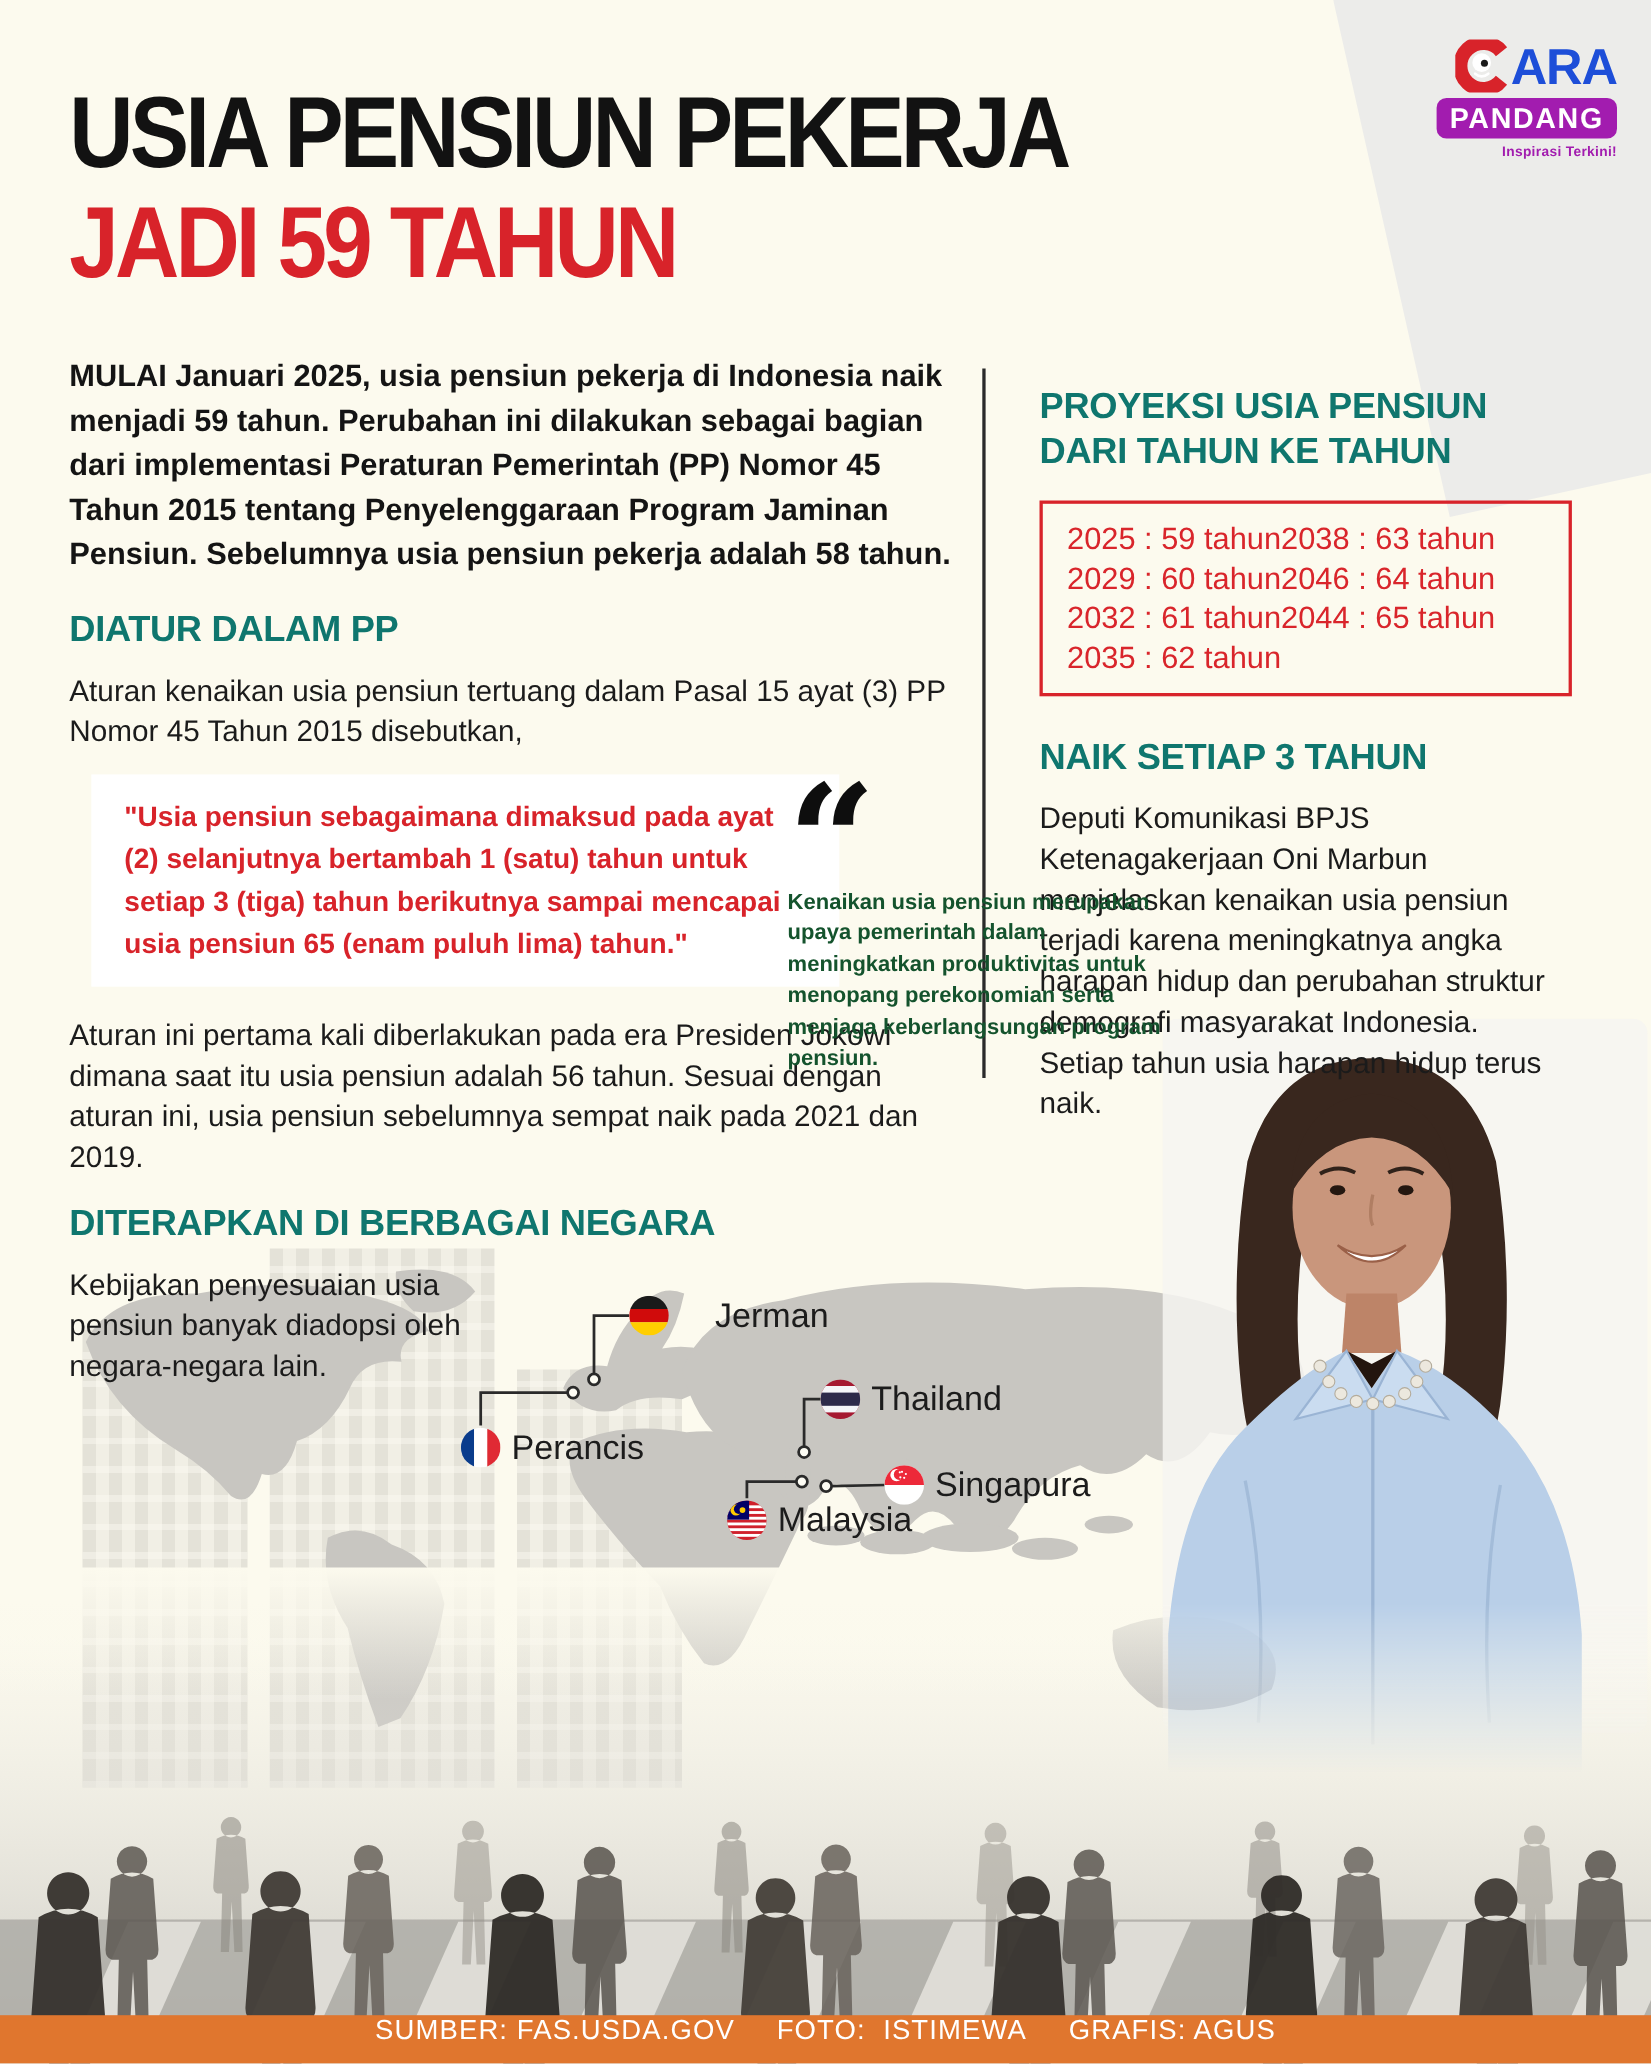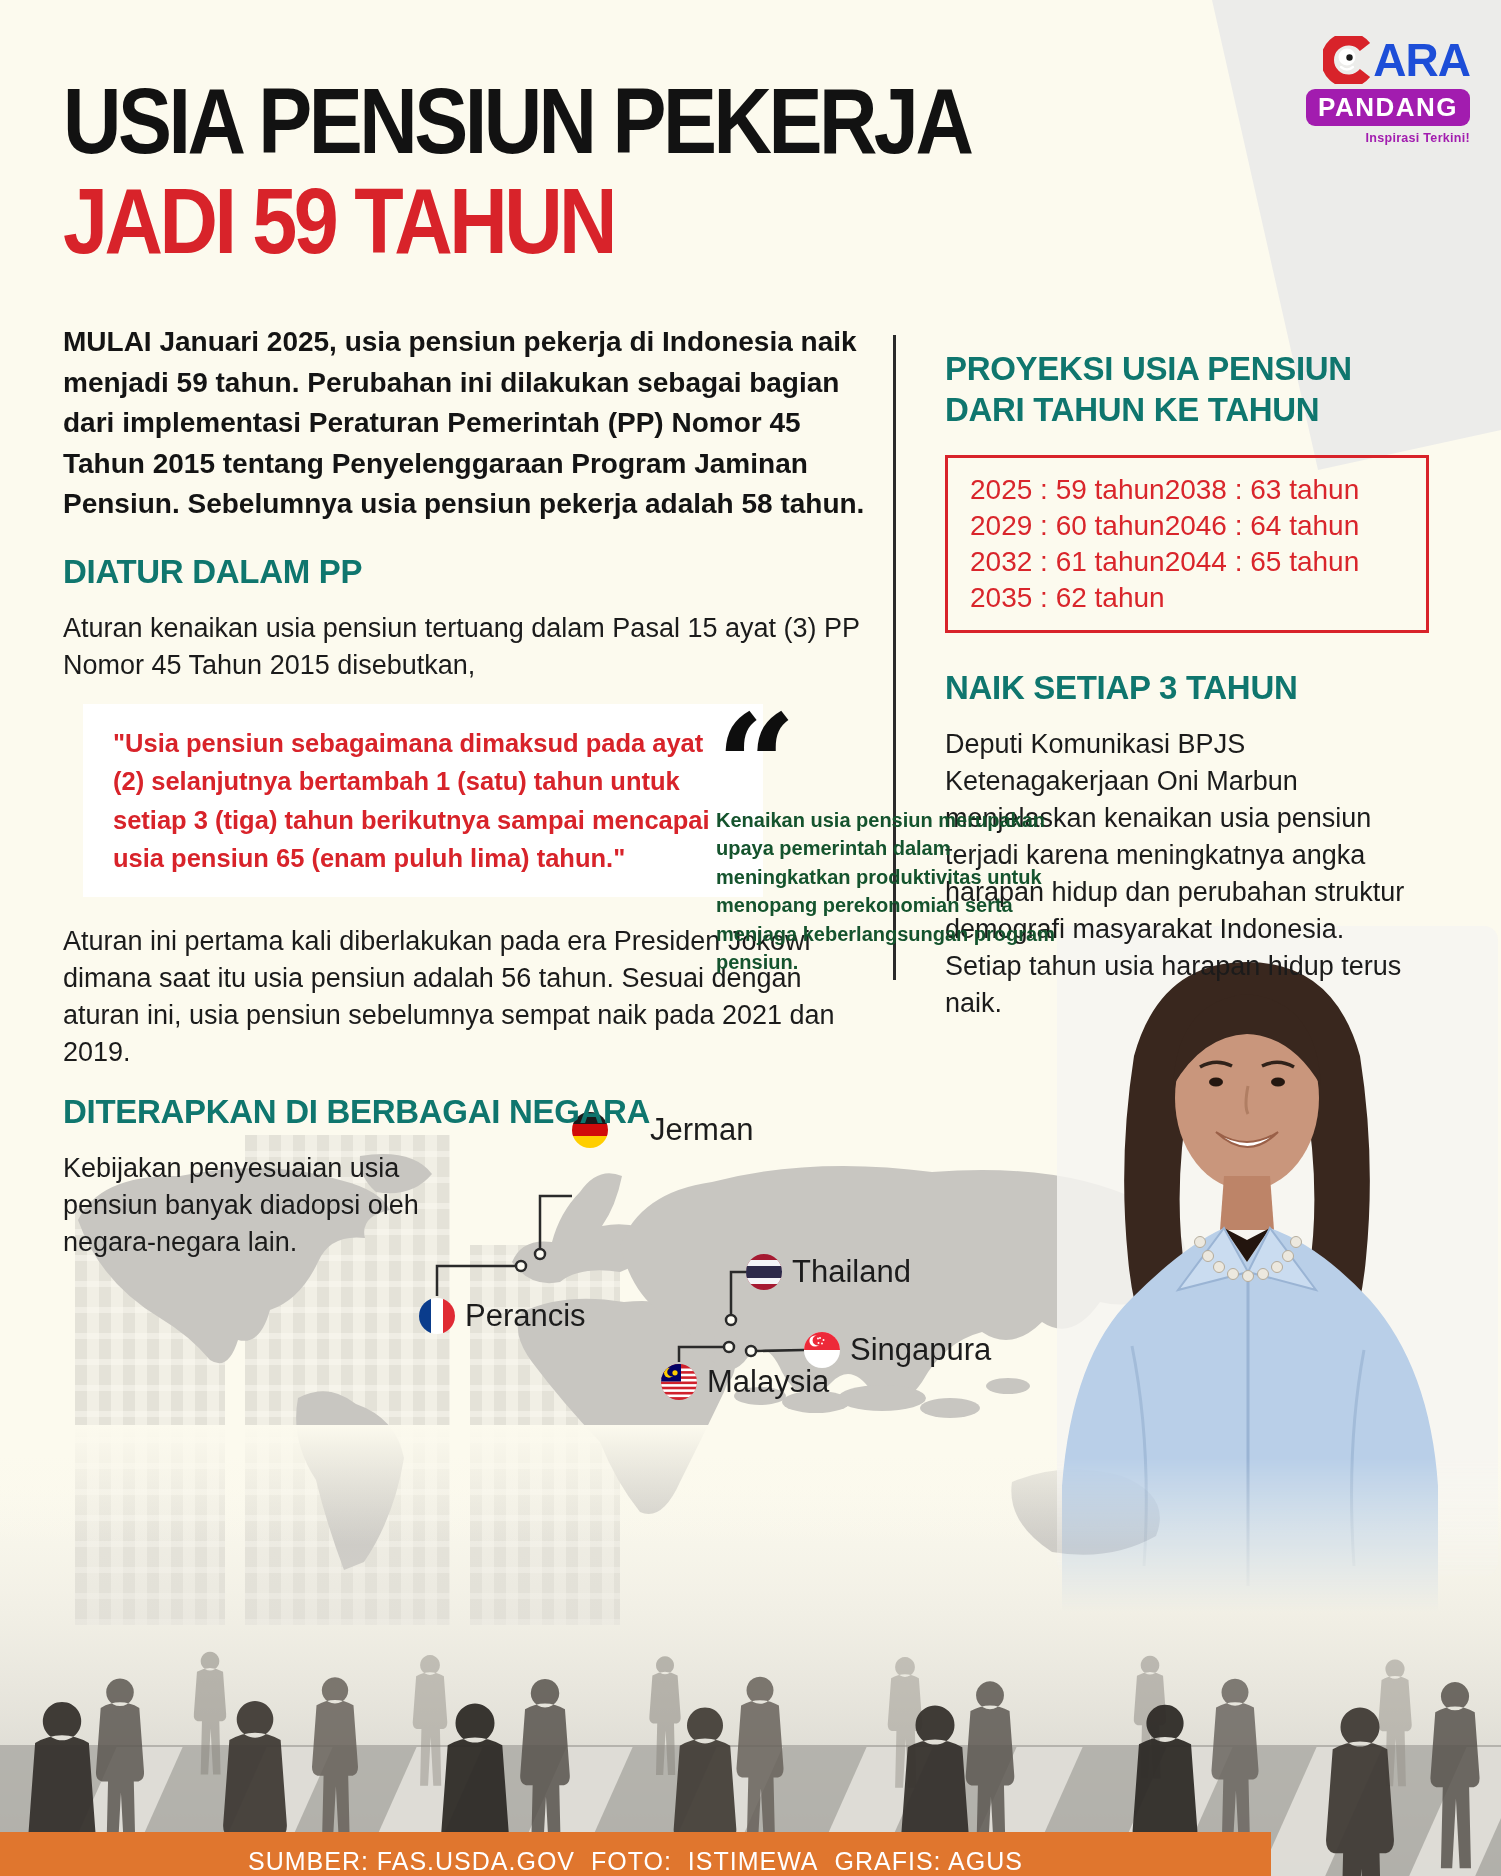--- a/index.html
+++ b/index.html
@@ -60,22 +60,22 @@
   .marker .lbl{font-size:31px;color:#1c1c1c;white-space:nowrap;}
   
   .crowd{left:0;top:1425px;z-index:3;}
   .crowdfade{left:0;top:1425px;width:1501px;height:120px;z-index:3;
     background:linear-gradient(180deg,#fcfaee 0%,rgba(252,250,238,0) 100%);}
   
   .woman{left:1002px;top:926px;z-index:4;
     -webkit-mask-image:linear-gradient(180deg,#000 76%,transparent 98%);
     mask-image:linear-gradient(180deg,#000 76%,transparent 98%);}
   
-  .footer{left:0;top:1832px;width:1271px;height:44px;background:#e0762e;z-index:8;
-    display:flex;align-items:flex-end;justify-content:center;gap:16px;}
+  .footer{left:0;top:1832px;width:1501px;height:44px;background:#e0762e;z-index:8;
+    display:flex;align-items:flex-start;justify-content:center;gap:38px;}
   .footer span{color:#ffffff;font-size:25px;letter-spacing:1px;white-space:pre;}
 </style>
 </head>
 <body>
 
 <div class="abs wedge"></div>
 
 <div class="abs logo">
   <div class="logo-row">
     <span style="display:inline-block;line-height:0;">
@@ -129,21 +129,21 @@
   </g>
   <g fill="#fdfcf4" stroke="#2a2a2a" stroke-width="2.5">
     <circle cx="480" cy="104" r="5"></circle>
     <circle cx="461" cy="116" r="5"></circle>
     <circle cx="671" cy="170" r="5"></circle>
     <circle cx="691" cy="201" r="5"></circle>
     <circle cx="669" cy="197" r="5"></circle>
   </g>
 </svg>
 
-<div class="marker" style="left:572px;top:1112px;gap:42px;">
+<div class="marker" style="left:572px;top:1178px;gap:42px;">
   <span style="line-height:0;">
     <svg width="36" height="36" viewBox="0 0 36 36">
         <clipPath id="cg">
           <circle cx="18" cy="18" r="18"></circle>
         </clipPath>
     <g clip-path="url(#cg)">
           <rect width="36" height="12" fill="#1a1a1a"></rect>
           <rect y="12" width="36" height="12" fill="#d00b0b"></rect>
           <rect y="24" width="36" height="12" fill="#ffce00"></rect>
         </g>

